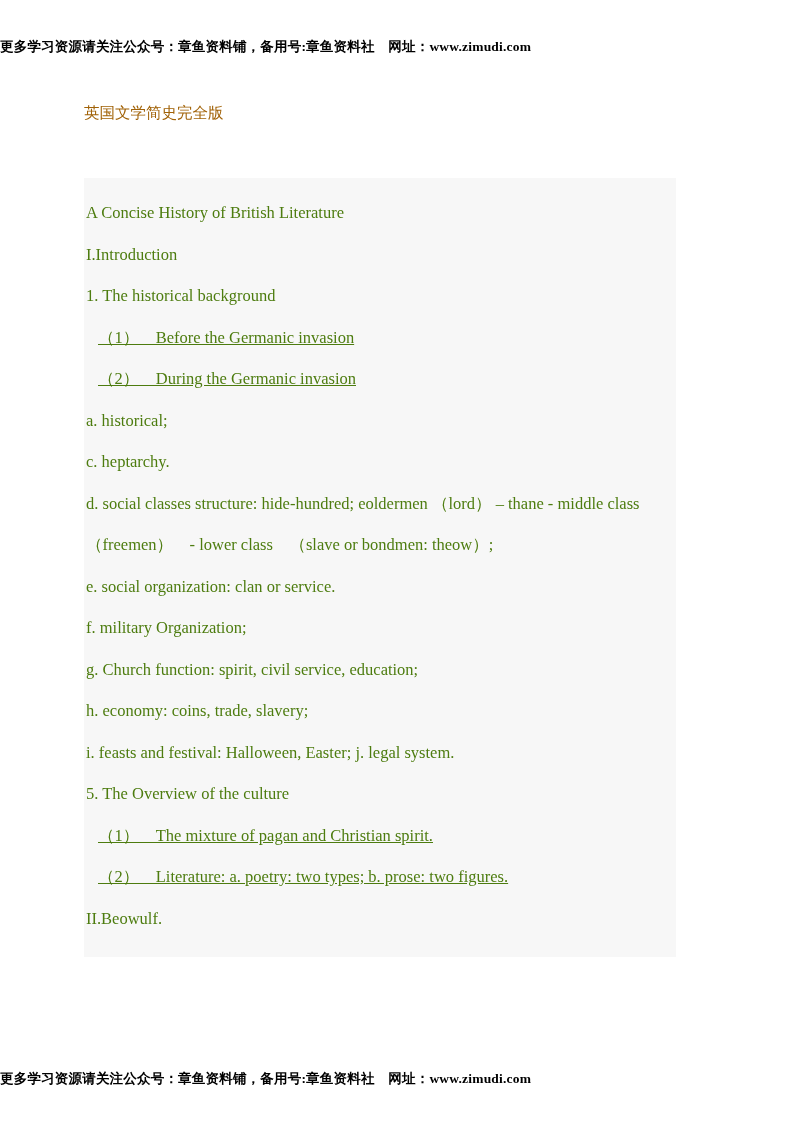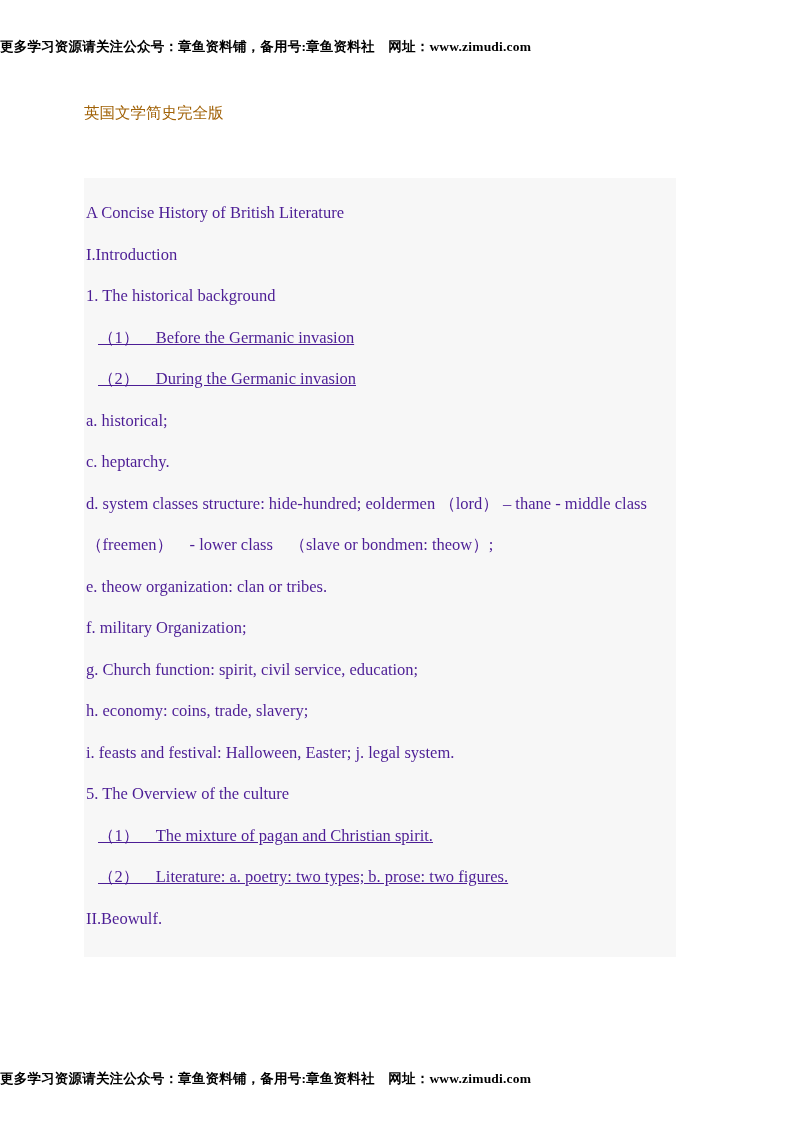--- a/index.html
+++ b/index.html
@@ -49,21 +49,21 @@
     top: 178px;
     width: 592px;
     background: #f7f7f7;
     padding: 14px 0 18px 0;
     box-sizing: border-box;
   }
   .line {
     font-family: "Liberation Serif", serif;
     font-size: 16.5px;
     line-height: 41.5px;
-    color: #4c1d95;
+    color: #4d7c0f;
     padding-left: 2px;
     white-space: pre-wrap;
   }
   .indent {
     padding-left: 14px;
     text-decoration: underline;
   }
 </style>
 </head>
 <body>
@@ -75,22 +75,22 @@
   <div class="doc-title">英国文学简史完全版</div>
 
   <div class="content">
       <div class="line">A Concise History of British Literature</div>
       <div class="line">I.Introduction</div>
       <div class="line">1. The historical background</div>
       <div class="line indent">（1）　Before the Germanic invasion</div>
       <div class="line indent">（2）　During the Germanic invasion</div>
       <div class="line">a. historical;</div>
       <div class="line">c. heptarchy.</div>
-      <div class="line">d. system classes structure: hide-hundred; eoldermen （lord） – thane - middle class　（freemen）　- lower class　（slave or bondmen: theow）;</div>
-      <div class="line">e. theow organization: clan or tribes.</div>
+      <div class="line">d. social classes structure: hide-hundred; eoldermen （lord） – thane - middle class　（freemen）　- lower class　（slave or bondmen: theow）;</div>
+      <div class="line">e. social organization: clan or service.</div>
       <div class="line">f. military Organization;</div>
       <div class="line">g. Church function: spirit, civil service, education;</div>
       <div class="line">h. economy: coins, trade, slavery;</div>
       <div class="line">i. feasts and festival: Halloween, Easter; j. legal system.</div>
       <div class="line">5. The Overview of the culture</div>
       <div class="line indent">（1）　The mixture of pagan and Christian spirit.</div>
       <div class="line indent">（2）　Literature: a. poetry: two types; b. prose: two figures.</div>
       <div class="line">II.Beowulf.</div>
     </div>
 

